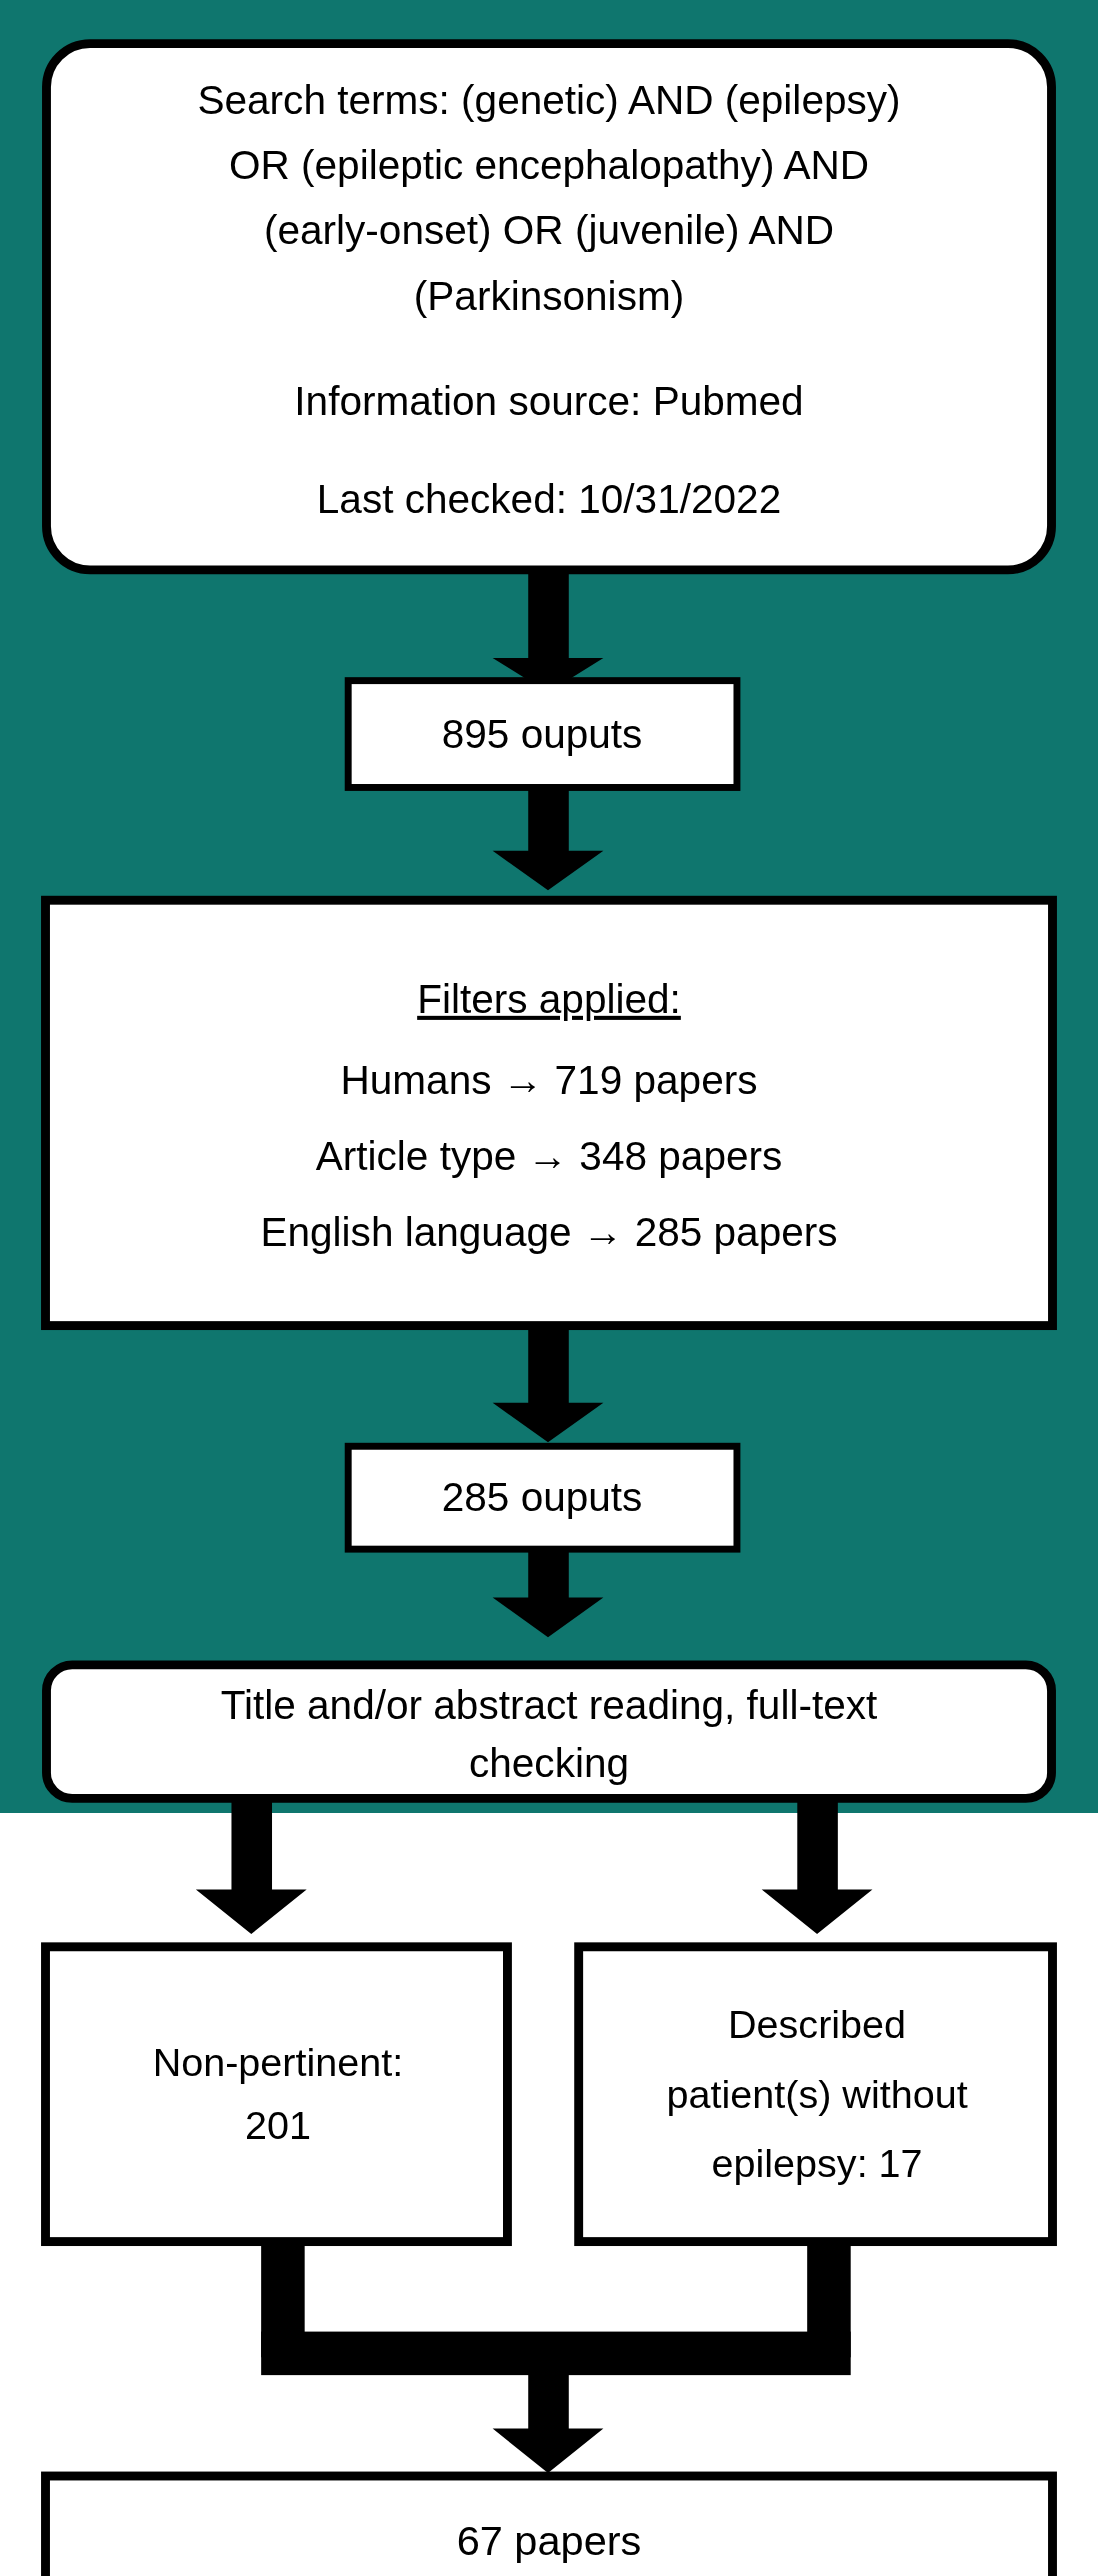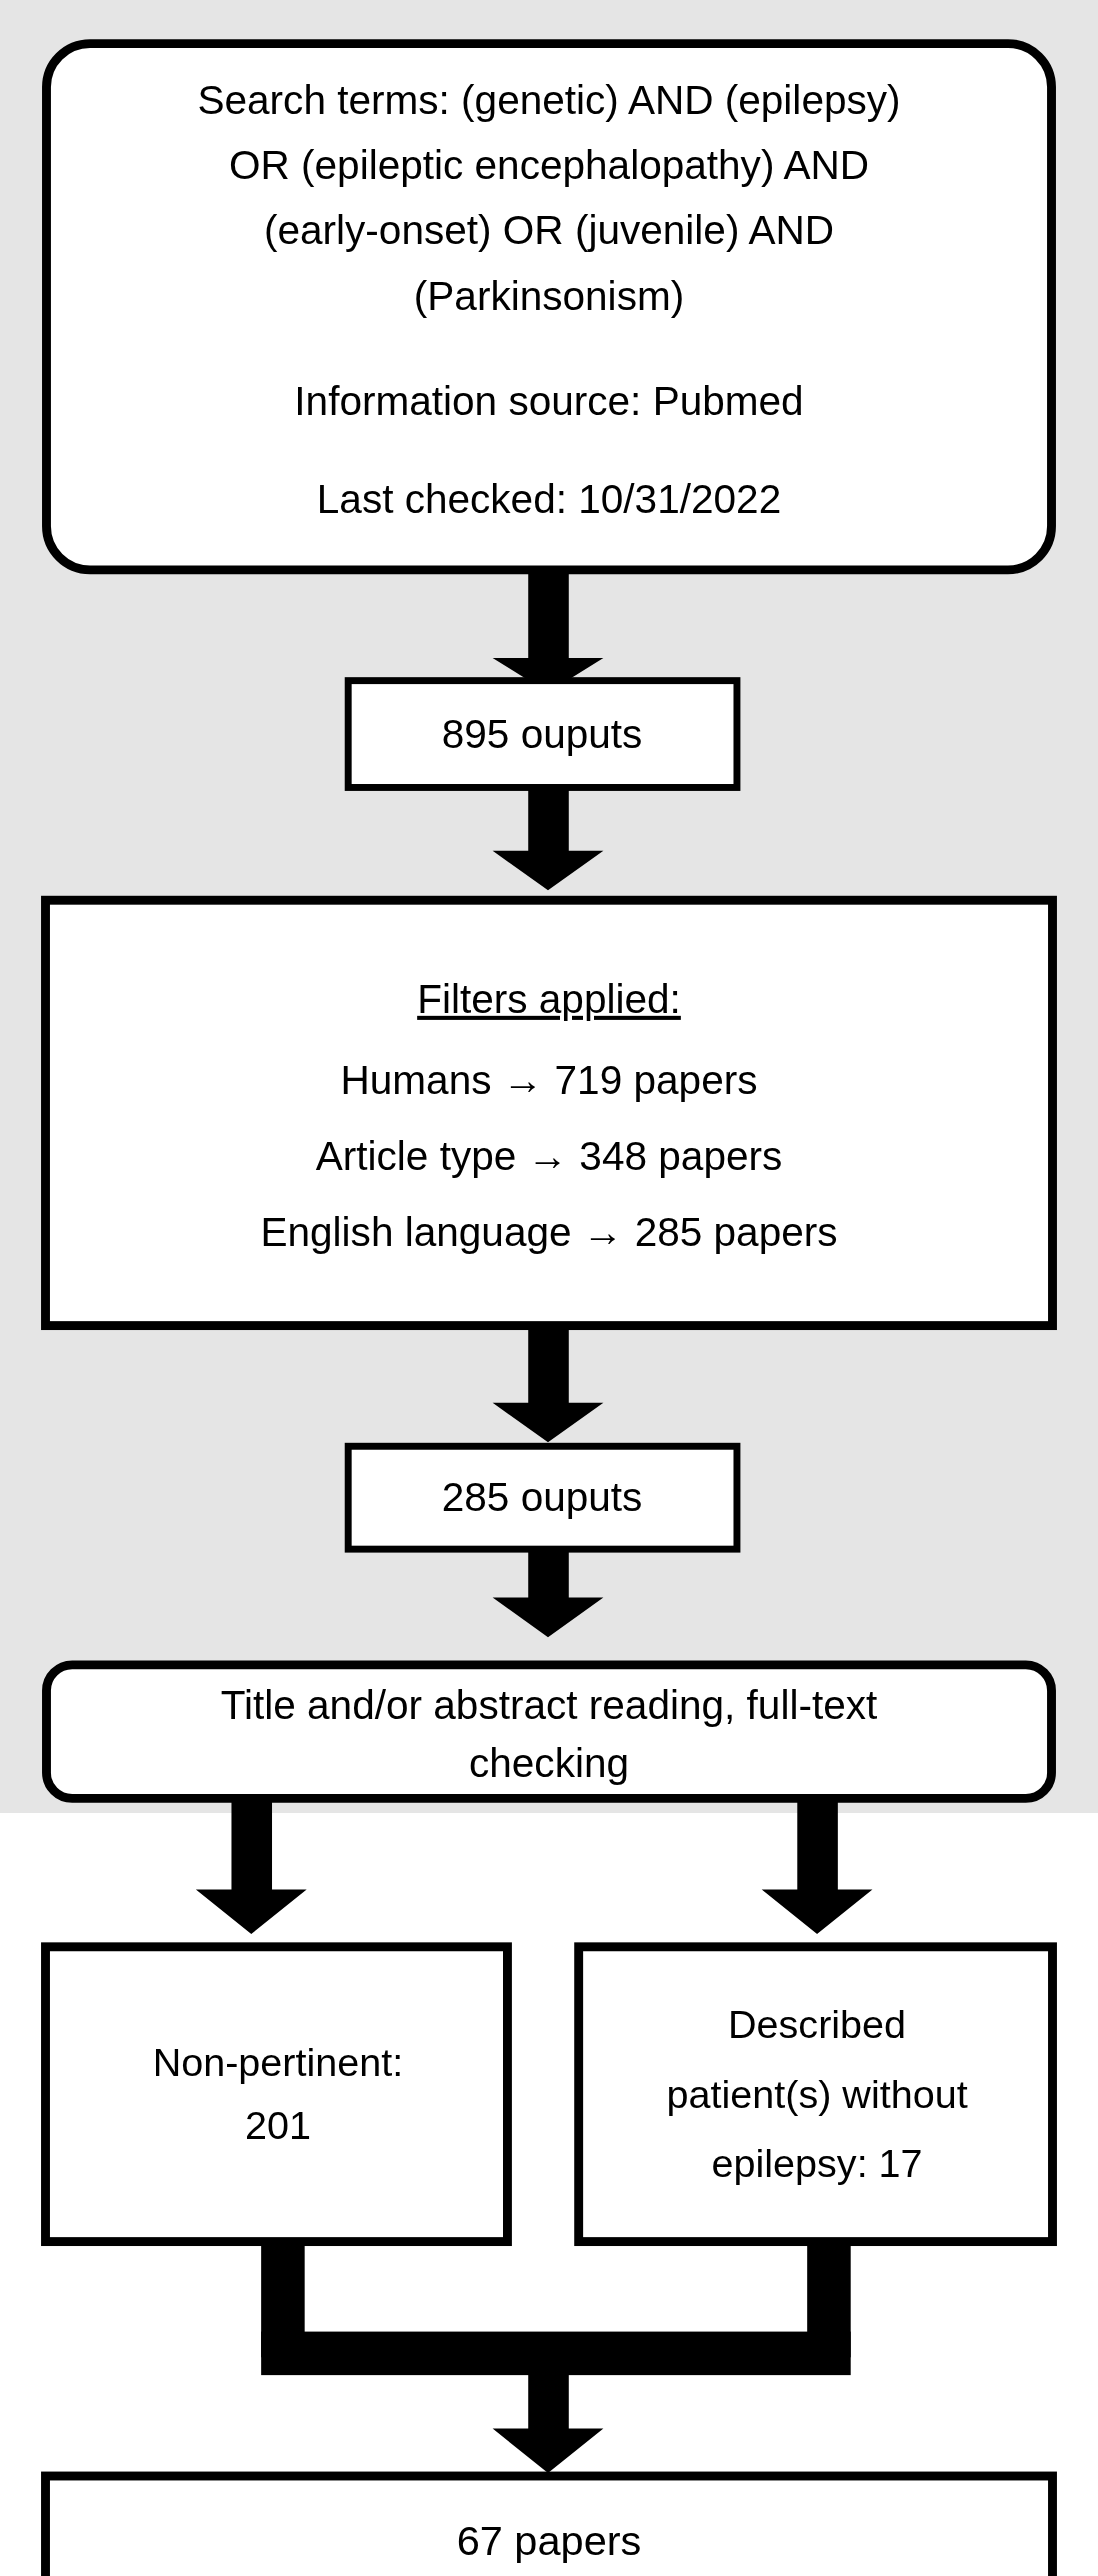--- a/index.html
+++ b/index.html
@@ -12,21 +12,21 @@
     width: 1098px;
     height: 2576px;
     font-family: "Liberation Sans", sans-serif;
     color: #000000;
     overflow: hidden;
   }
   #flowchart-root {
     position: relative;
     width: 1098px;
     height: 1813px;
-    background: #e5e5e5;
+    background: #0f766e;
   }
   svg#flow-svg {
     position: absolute;
     top: 0;
     left: 0;
     width: 1098px;
     height: 2576px;
     display: block;
   }
   .node-text {

